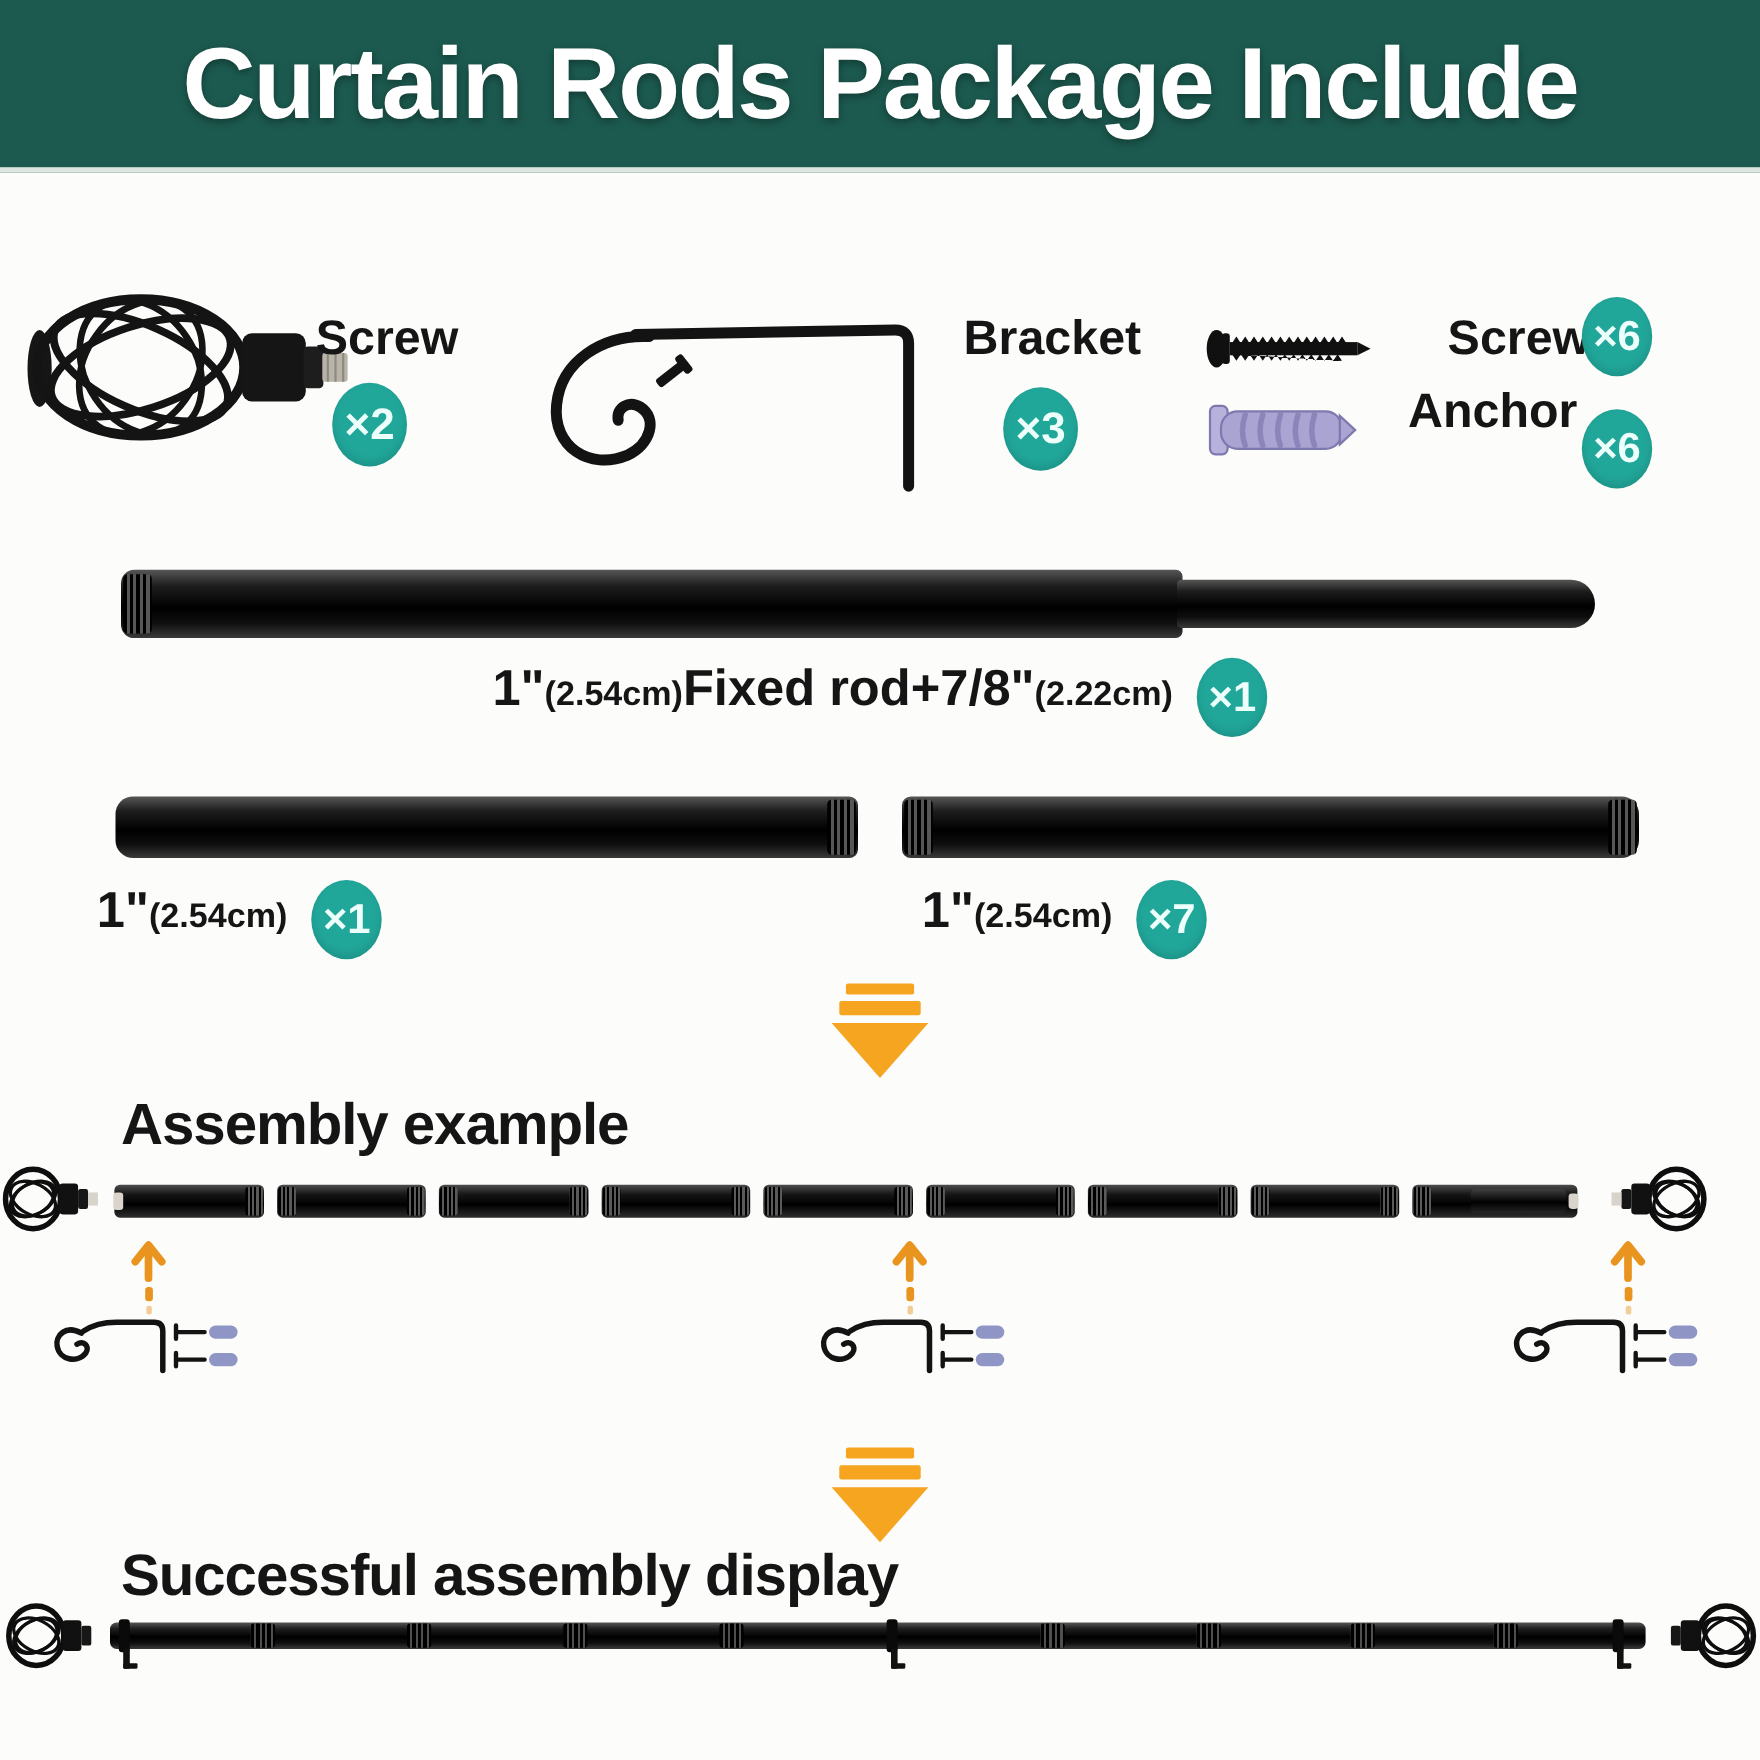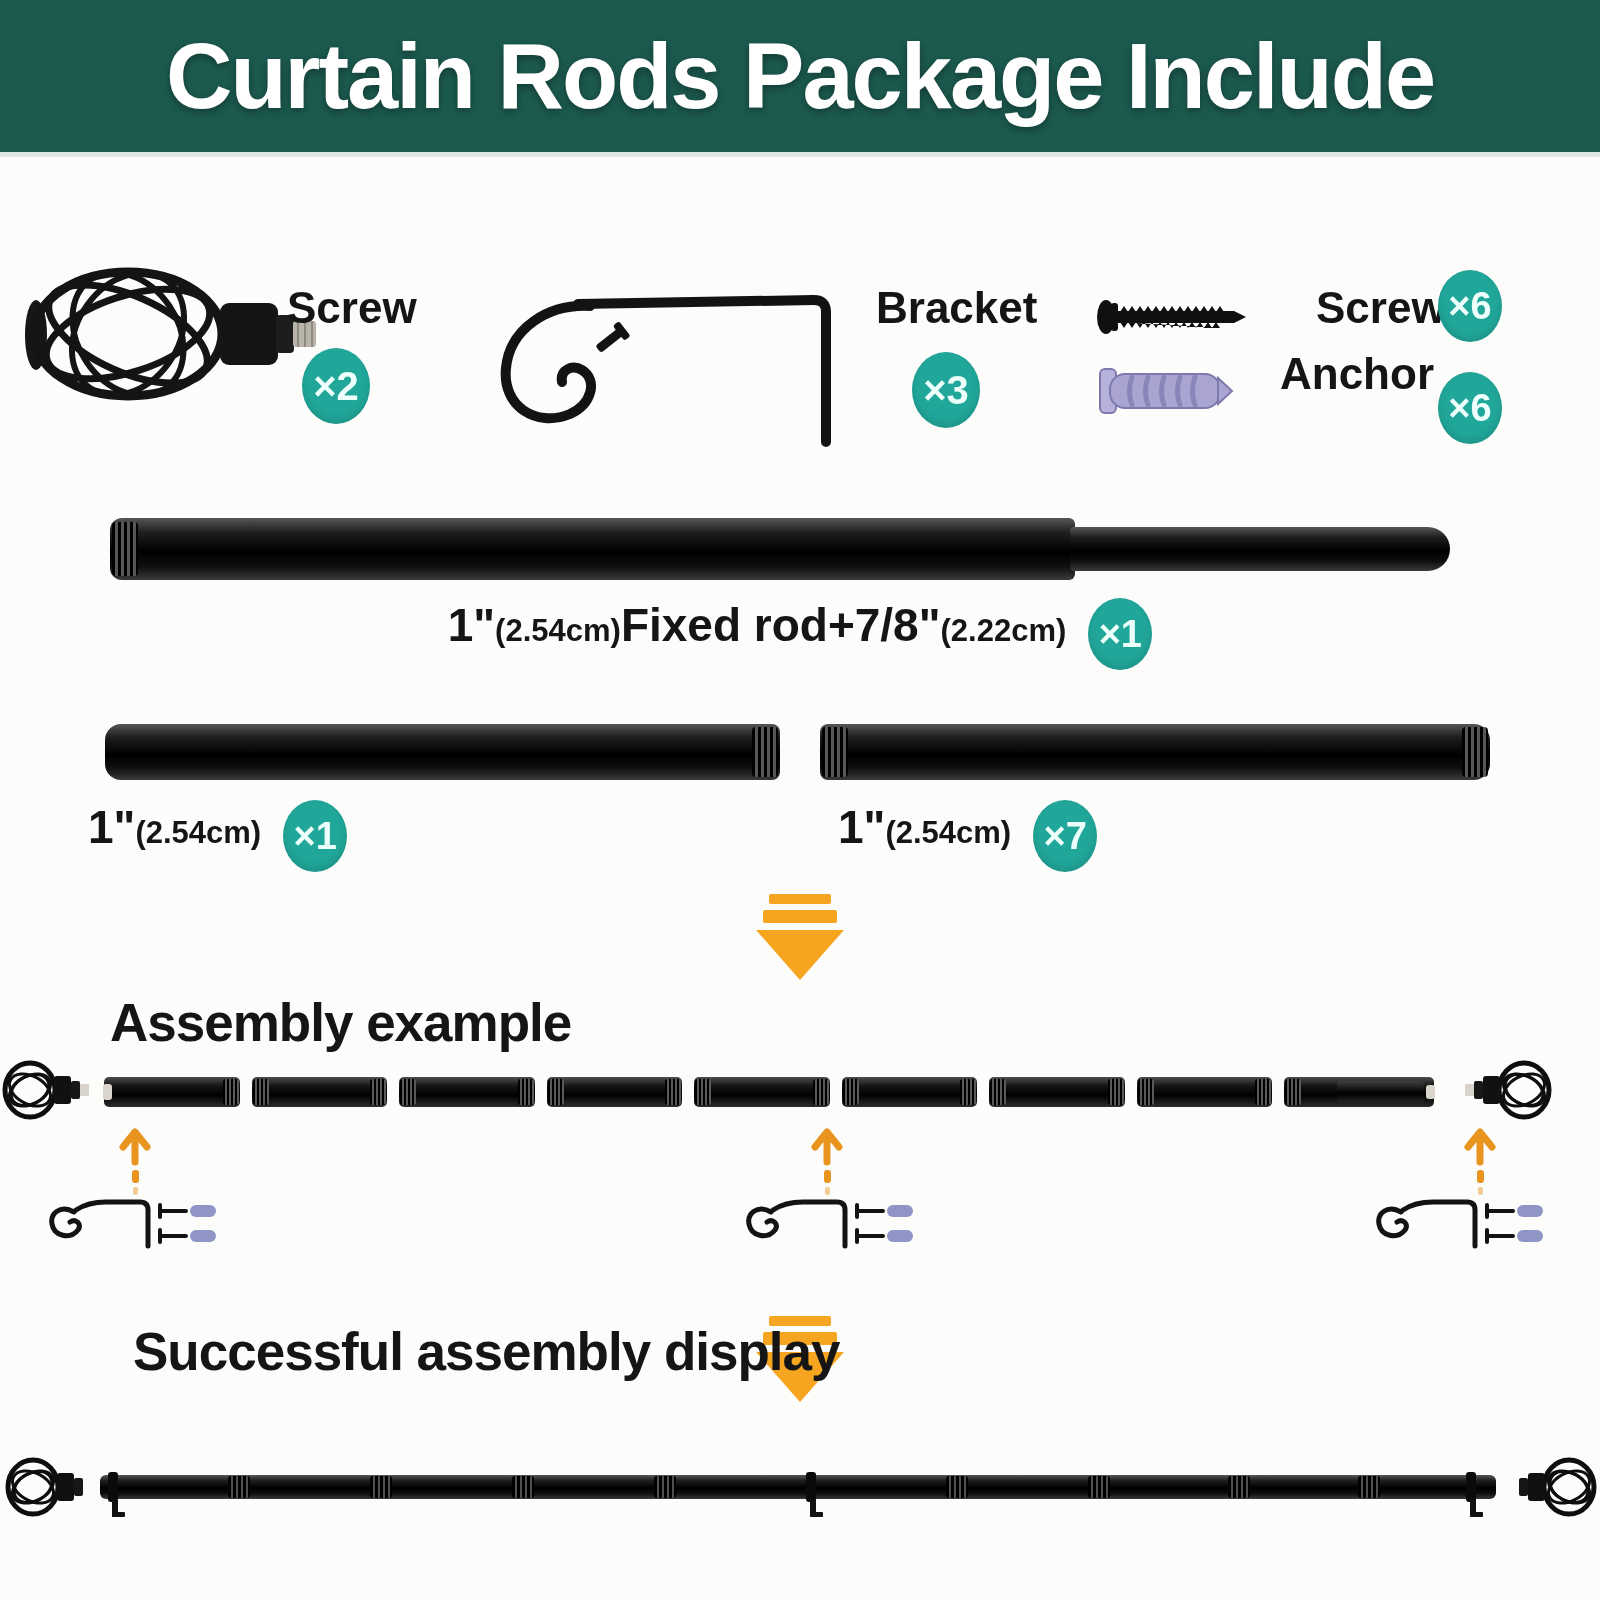--- a/index.html
+++ b/index.html
@@ -249,21 +249,21 @@
     <path d="M112 40 h26 M112 34 v12" stroke="#131313" stroke-width="4" stroke-linecap="round"></path>
     <rect x="142" y="34" width="26" height="12" rx="6" fill="#8f96c6"></rect>
   </svg>
 
   <div class="darrow" style="left:752px;top:1316px;">
     <div class="b1"></div>
     <div class="b2"></div>
     <div class="tri"></div>
   </div>
 
-  <div class="abs heading" style="left:110px;top:1321px;margin-left:23px;">Successful assembly display</div>
+  <div class="abs heading" style="left:110px;top:1402px;">Successful assembly display</div>
 
   <svg class="abs" style="left:4px;top:1455px;" width="106" height="64" viewBox="0 0 104 64">
     <ellipse cx="28" cy="32" rx="25" ry="27" fill="none" stroke="#0e0e0e" stroke-width="5"></ellipse>
     <ellipse cx="28" cy="32" rx="22" ry="14" fill="none" stroke="#0e0e0e" stroke-width="3" transform="rotate(28 28 32)"></ellipse>
     <ellipse cx="28" cy="32" rx="22" ry="14" fill="none" stroke="#0e0e0e" stroke-width="3" transform="rotate(-28 28 32)"></ellipse>
     <ellipse cx="28" cy="32" rx="14" ry="20" fill="none" stroke="#0e0e0e" stroke-width="3" transform="rotate(62 28 32)"></ellipse>
     <rect x="52" y="18" width="17" height="28" rx="3" fill="#111"></rect>
     <rect x="69" y="23" width="9" height="18" rx="2" fill="#171717"></rect>
   </svg>
   <div class="rod" style="left:100px;top:1475px;width:1396px;height:24px;border-radius:6px;">

